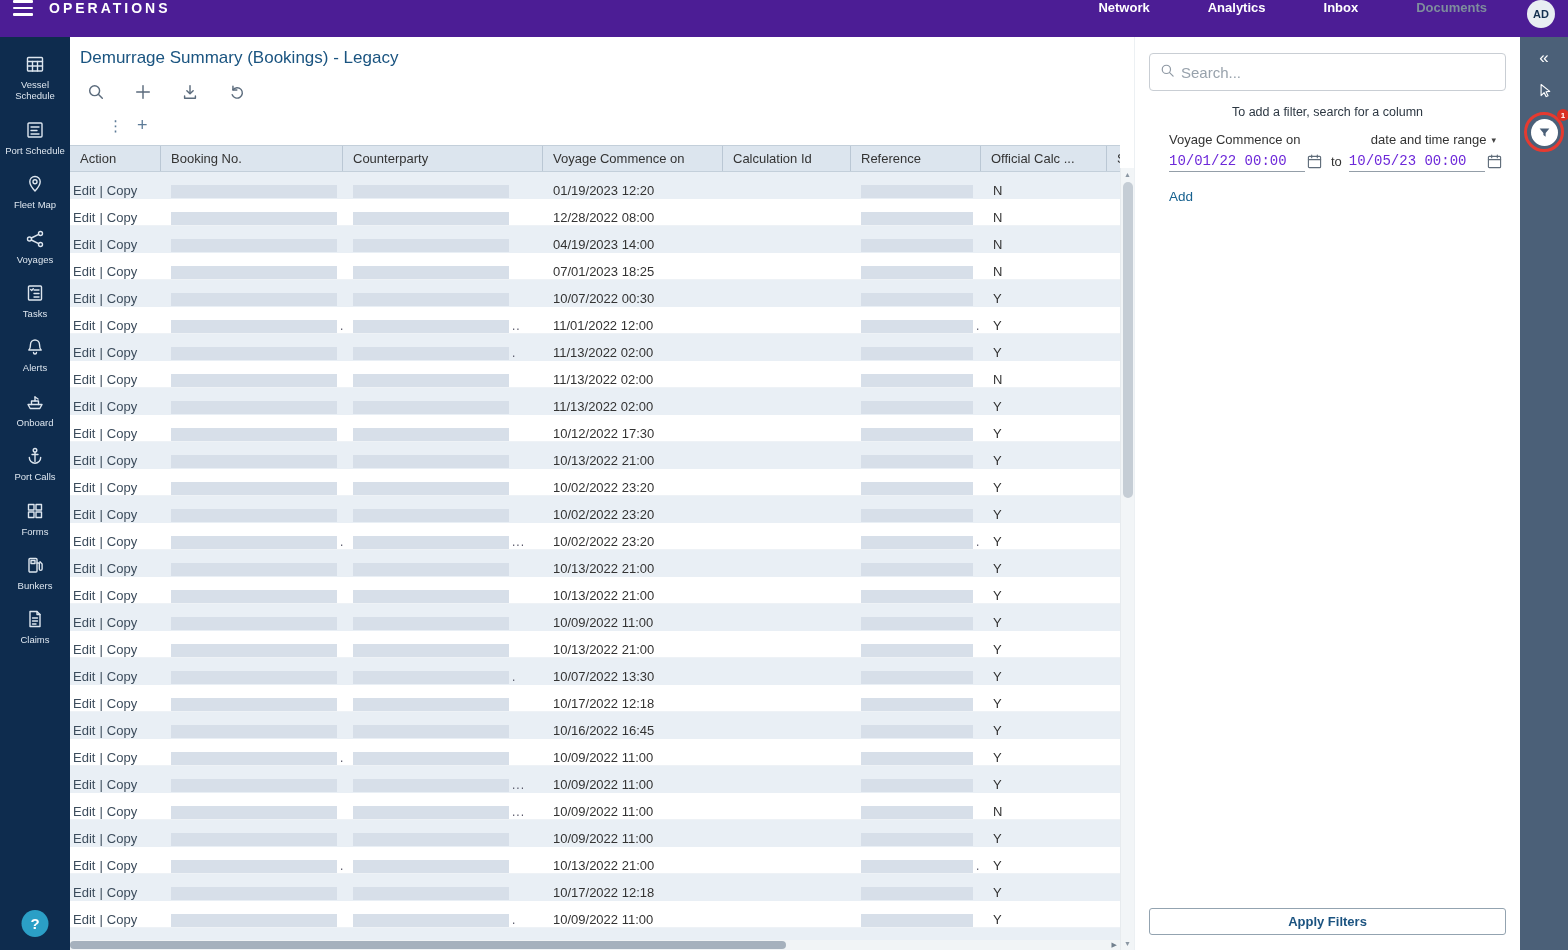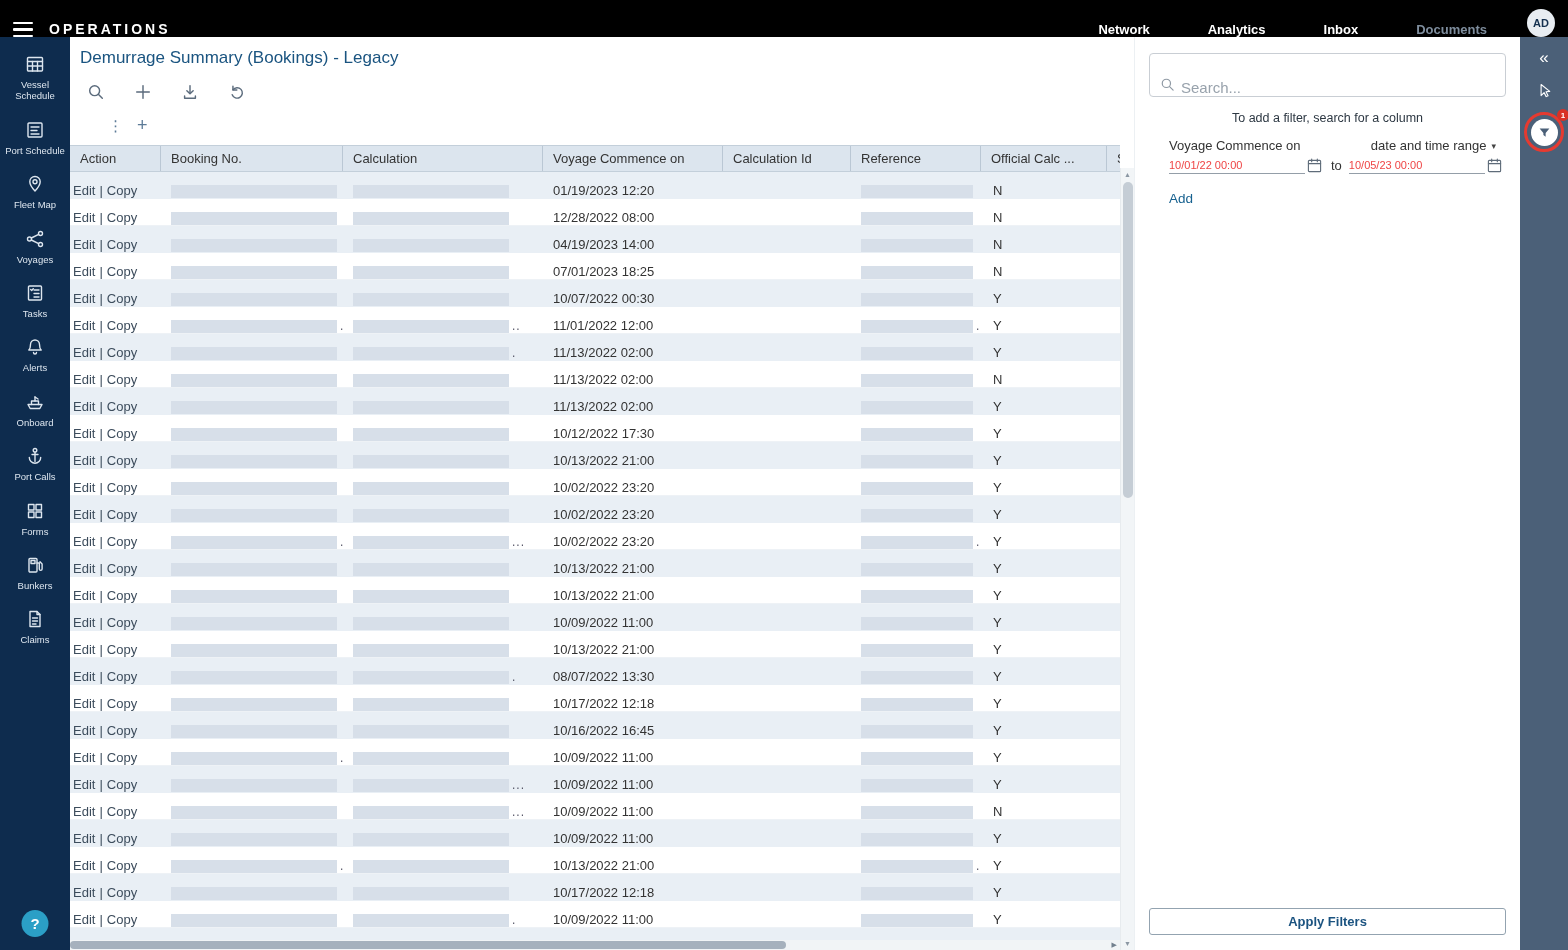--- a/index.html
+++ b/index.html
@@ -1,19 +1,19 @@
 <!DOCTYPE html>
 <html><head>
 <meta charset="utf-8">
 <style>
   *{box-sizing:border-box;margin:0;padding:0}
   html,body{width:1568px;height:950px;overflow:hidden}
   body{font-family:"Liberation Sans",sans-serif;background:#fff;color:#333}
 
-  .topbar{height:37px;background:#000000;display:flex;align-items:flex-end;color:#fff}
+  .topbar{height:37px;background:#4c1d95;display:flex;align-items:flex-start;color:#fff}
   .burger{margin-left:13px;display:flex;flex-direction:column;gap:4px;cursor:pointer}
   .burger i{display:block;width:20px;height:2.5px;background:#fff;border-radius:1px}
   .brand{margin-left:16px;font-size:14px;font-weight:bold;letter-spacing:3px}
   .topnav{margin-left:auto;display:flex;align-items:center;gap:58px}
   .topnav .nav-item{font-size:13px;font-weight:bold;cursor:pointer;white-space:nowrap}
   .topnav .nav-item.disabled{color:#7e8d9d}
   .avatar{width:28px;height:28px;border-radius:50%;background:#e8edf2;color:#14304f;font-size:11px;font-weight:bold;display:flex;align-items:center;justify-content:center;margin:0 13px 0 40px}
 
   .shell{display:flex;height:913px}
 
@@ -59,31 +59,31 @@
   .harrow{position:absolute;right:3px;top:1px;font-size:7px;color:#72808e;cursor:pointer}
 
   .vbar{width:14px;background:#fff;display:flex;flex-direction:column;flex:none}
   .vspacer{height:131px}
   .vtrack{flex:1;background:#f2f5f7;display:flex;flex-direction:column;align-items:center;border-left:1px solid #e7ebee}
   .varrow{height:13px;display:flex;align-items:center;justify-content:center;font-size:7px;color:#8b97a3;width:100%;cursor:pointer}
   .vthumb{width:10px;border-radius:5px;background:#c5cdd5;height:316px;margin-top:1px;cursor:pointer}
   .vfill{flex:1}
 
   .fpanel{width:386px;background:#fff;position:relative;border-left:1px solid #ecf0f3;padding-top:16px;flex:none}
-  .searchbox{margin:0 14px;height:44px;border:1px solid #c9ced4;border-radius:4px;display:flex;align-items:flex-end;padding:0 10px;color:#8f99a4}
+  .searchbox{margin:0 14px;height:38px;border:1px solid #c9ced4;border-radius:4px;display:flex;align-items:center;padding:0 10px;color:#8f99a4}
   .searchbox svg{stroke:#8f99a4;fill:none;stroke-width:1.6;stroke-linecap:round}
   .searchbox input{border:none;outline:none;flex:1;font-size:15px;font-family:inherit;margin-left:6px;color:#333;min-width:0}
   .searchbox input::placeholder{color:#98a2ac}
   .fhint{text-align:center;font-size:12.5px;color:#2c3742;margin-top:14px}
   .frow1{display:flex;justify-content:space-between;align-items:center;margin:13px 24px 0 34px}
   .flabel{font-size:13px;color:#333}
   .ftype{font-size:13px;color:#333;display:flex;align-items:center;gap:5px;cursor:pointer}
   .caret{font-size:9px;color:#444}
   .frow2{display:flex;align-items:center;margin:4px 18px 0 34px}
-  .finput{width:136px;border:none;border-bottom:1px solid #949ea8;font-size:11px;color:#ef4444;padding:2px 0;font-family:Liberation Sans, sans-serif;outline:none;background:transparent}
+  .finput{width:136px;border:none;border-bottom:1px solid #949ea8;font-size:14px;color:#6d28d9;padding:2px 0;font-family:Liberation Mono, monospace;outline:none;background:transparent}
   .calbtn{color:#5f6c7a;margin:0 0 0 2px;cursor:pointer;display:flex}
   .calbtn svg{stroke:#5f6c7a;fill:none;stroke-width:1.2;stroke-linecap:round}
   .tolabel{margin:0 7px 0 9px;font-size:13px;color:#333}
   .addlink{margin:17px 0 0 34px;font-size:13.5px;color:#17618f;cursor:pointer;display:inline-block}
   .applybtn{position:absolute;left:14px;right:14px;bottom:15px;height:27px;background:#fff;border:1px solid #93a3b0;border-radius:3px;color:#1b5380;font-weight:bold;font-size:13px;display:flex;align-items:center;justify-content:center;cursor:pointer}
 
   .rstrip{width:48px;background:#4b6078;display:flex;flex-direction:column;align-items:center;padding-top:12px;color:#fff;flex:none}
   .collapse{font-size:17px;cursor:pointer;line-height:1}
   .cursor-tool{margin-top:16px;cursor:pointer;display:flex}
   .cursor-tool svg{stroke:#fff;fill:none;stroke-width:1.3;stroke-linejoin:round}
@@ -271,21 +271,21 @@
         <div class="tab-extra">
           <span class="kebab">⋮</span>
           <span class="tab-add">+</span>
         </div>
       </div>
     </div>
 
     <div class="thead">
         <div class="th c0">Action</div>
         <div class="th c1">Booking No.</div>
-        <div class="th c2">Calculation</div>
+        <div class="th c2">Counterparty</div>
         <div class="th c3">Voyage Commence on</div>
         <div class="th c4">Calculation Id</div>
         <div class="th c5">Reference</div>
         <div class="th c6">Official Calc ...</div>
         <div class="th c7">St</div>
       </div>
     <div class="tbody">
         <div class="trow shaded">
     <div class="cell c0 action-cell">
       <span class="lnk">Edit</span>
@@ -707,21 +707,21 @@
       <span class="lnk">Copy</span>
     </div>
     <div class="cell c1">
       <span class="bar bar-booking"></span>
       <span class="dots"></span>
     </div>
     <div class="cell c2">
       <span class="bar bar-counterparty"></span>
       <span class="dots">.</span>
     </div>
-    <div class="cell c3">08/07/2022 13:30</div>
+    <div class="cell c3">10/07/2022 13:30</div>
     <div class="cell c4"></div>
     <div class="cell c5">
       <span class="bar bar-reference"></span>
       <span class="dots"></span>
     </div>
     <div class="cell c6">Y</div>
     <div class="cell c7"></div>
   </div>
         <div class="trow">
     <div class="cell c0 action-cell">

